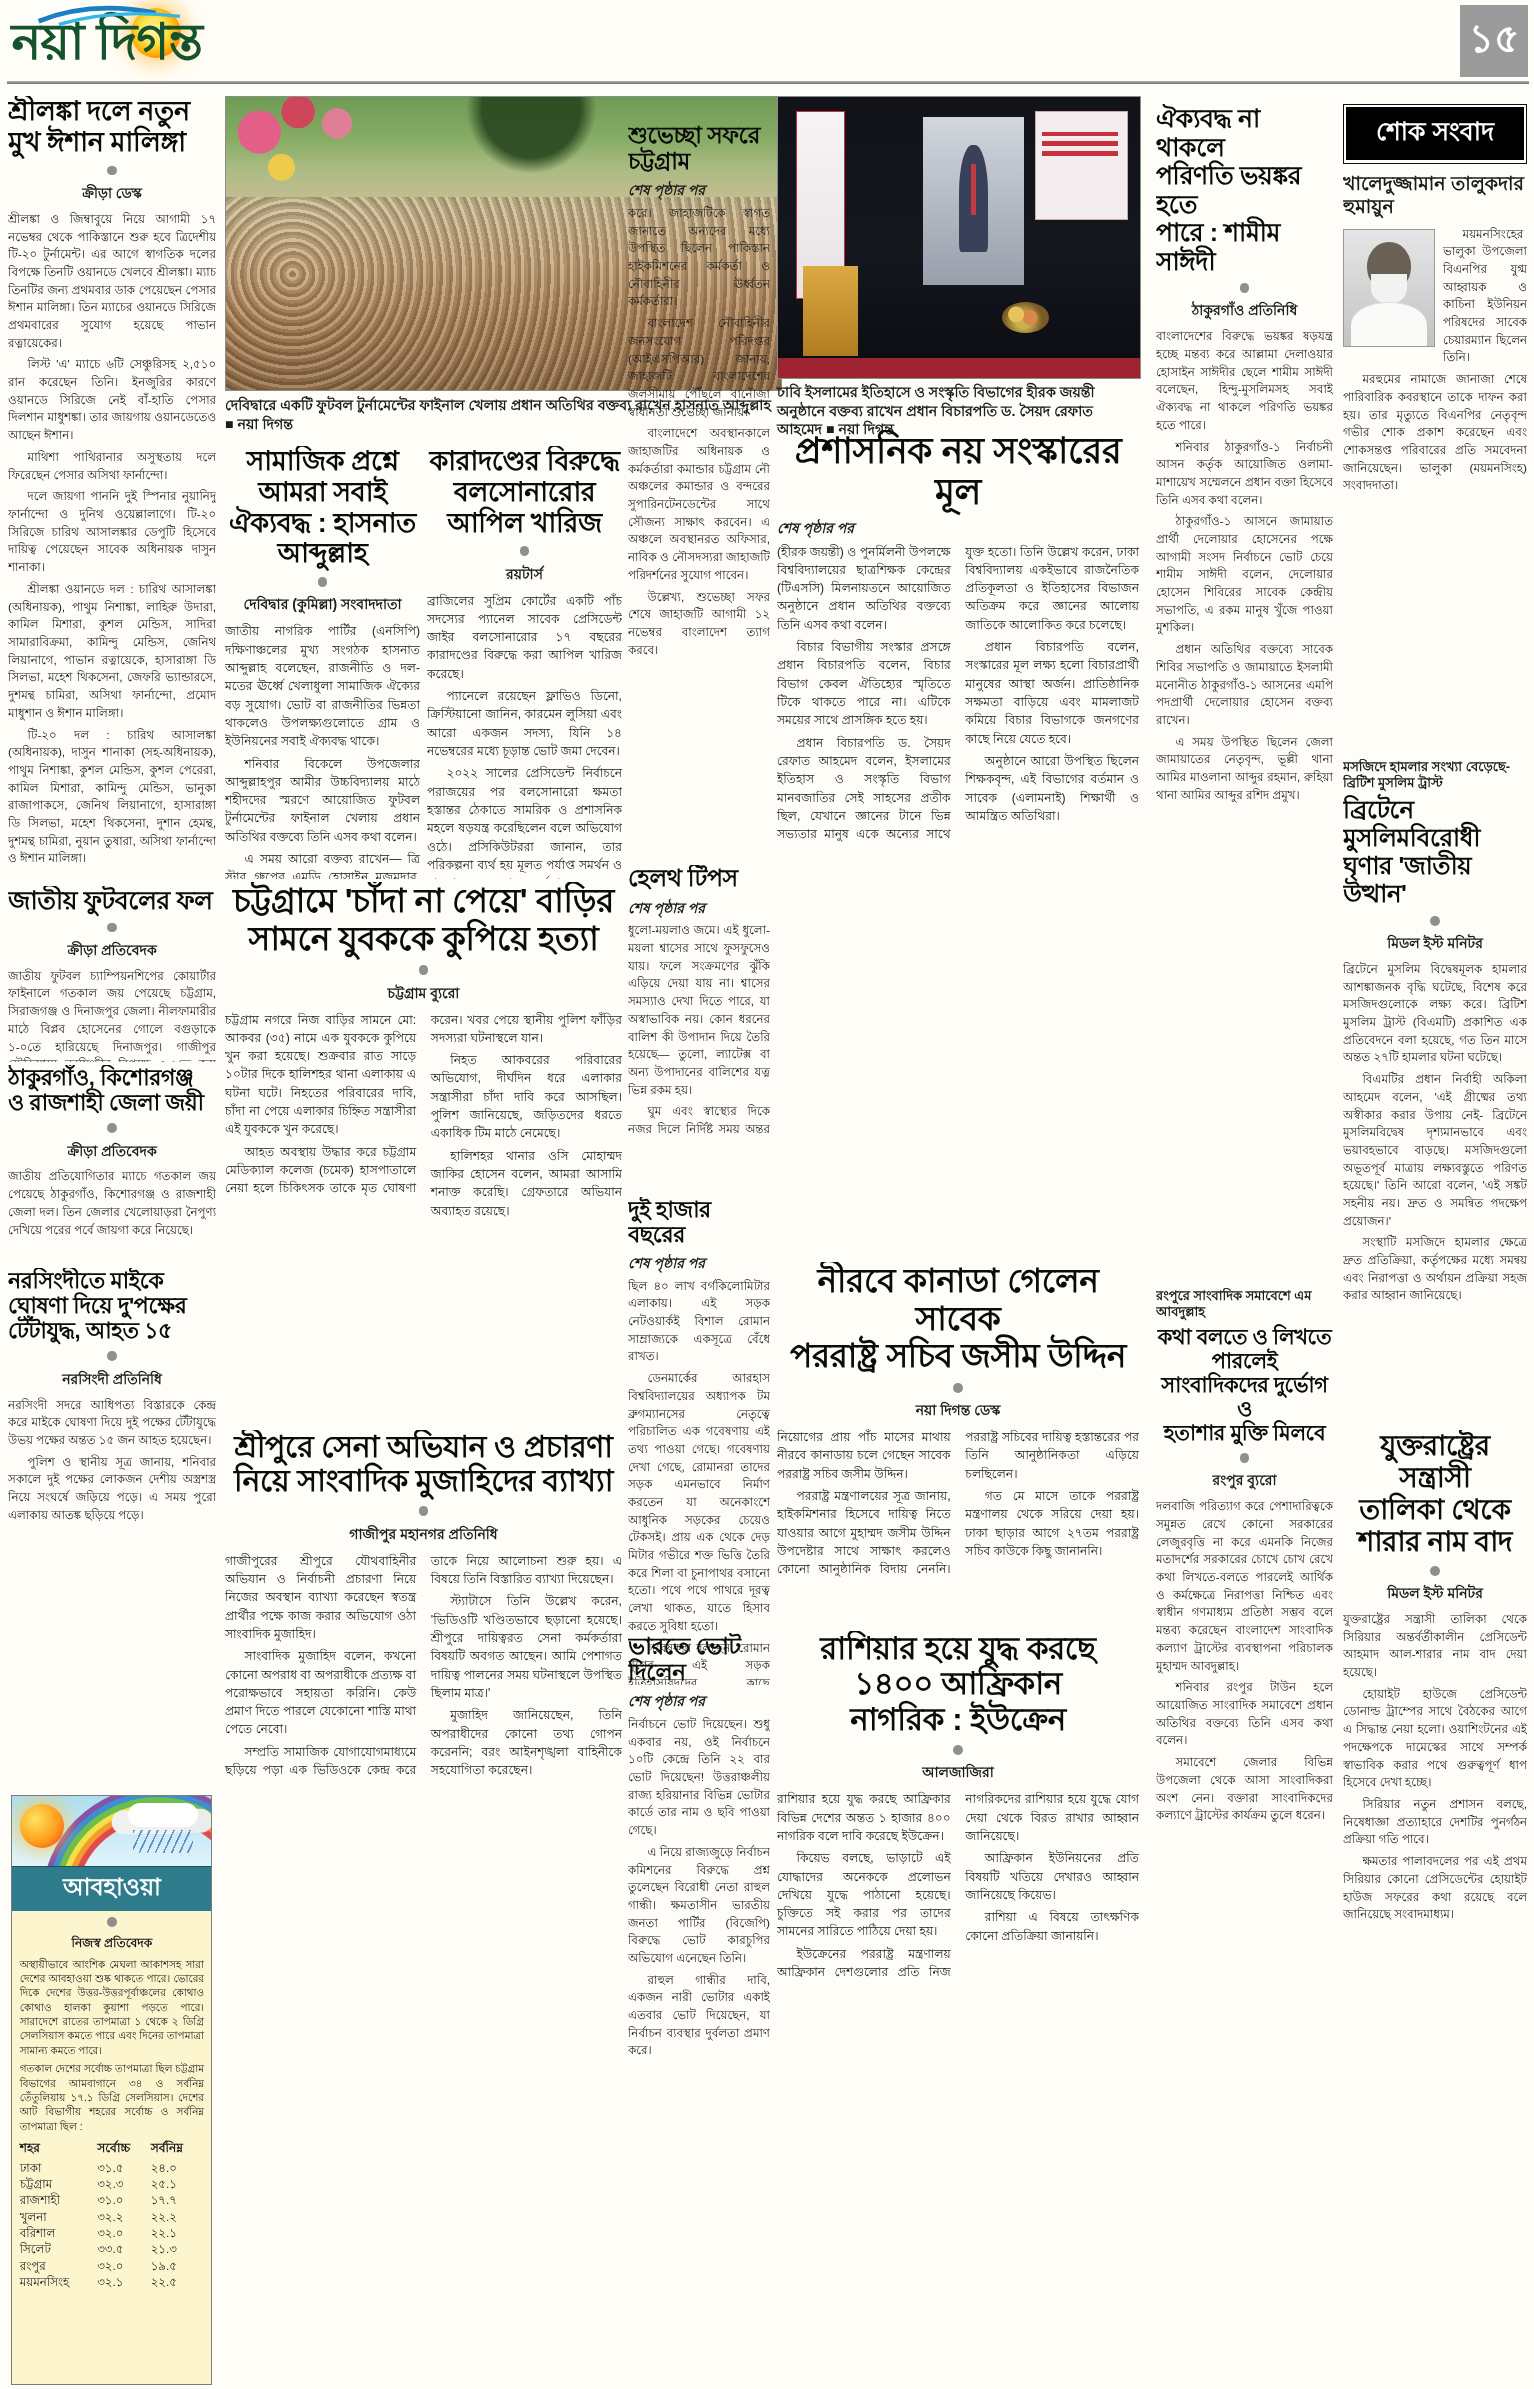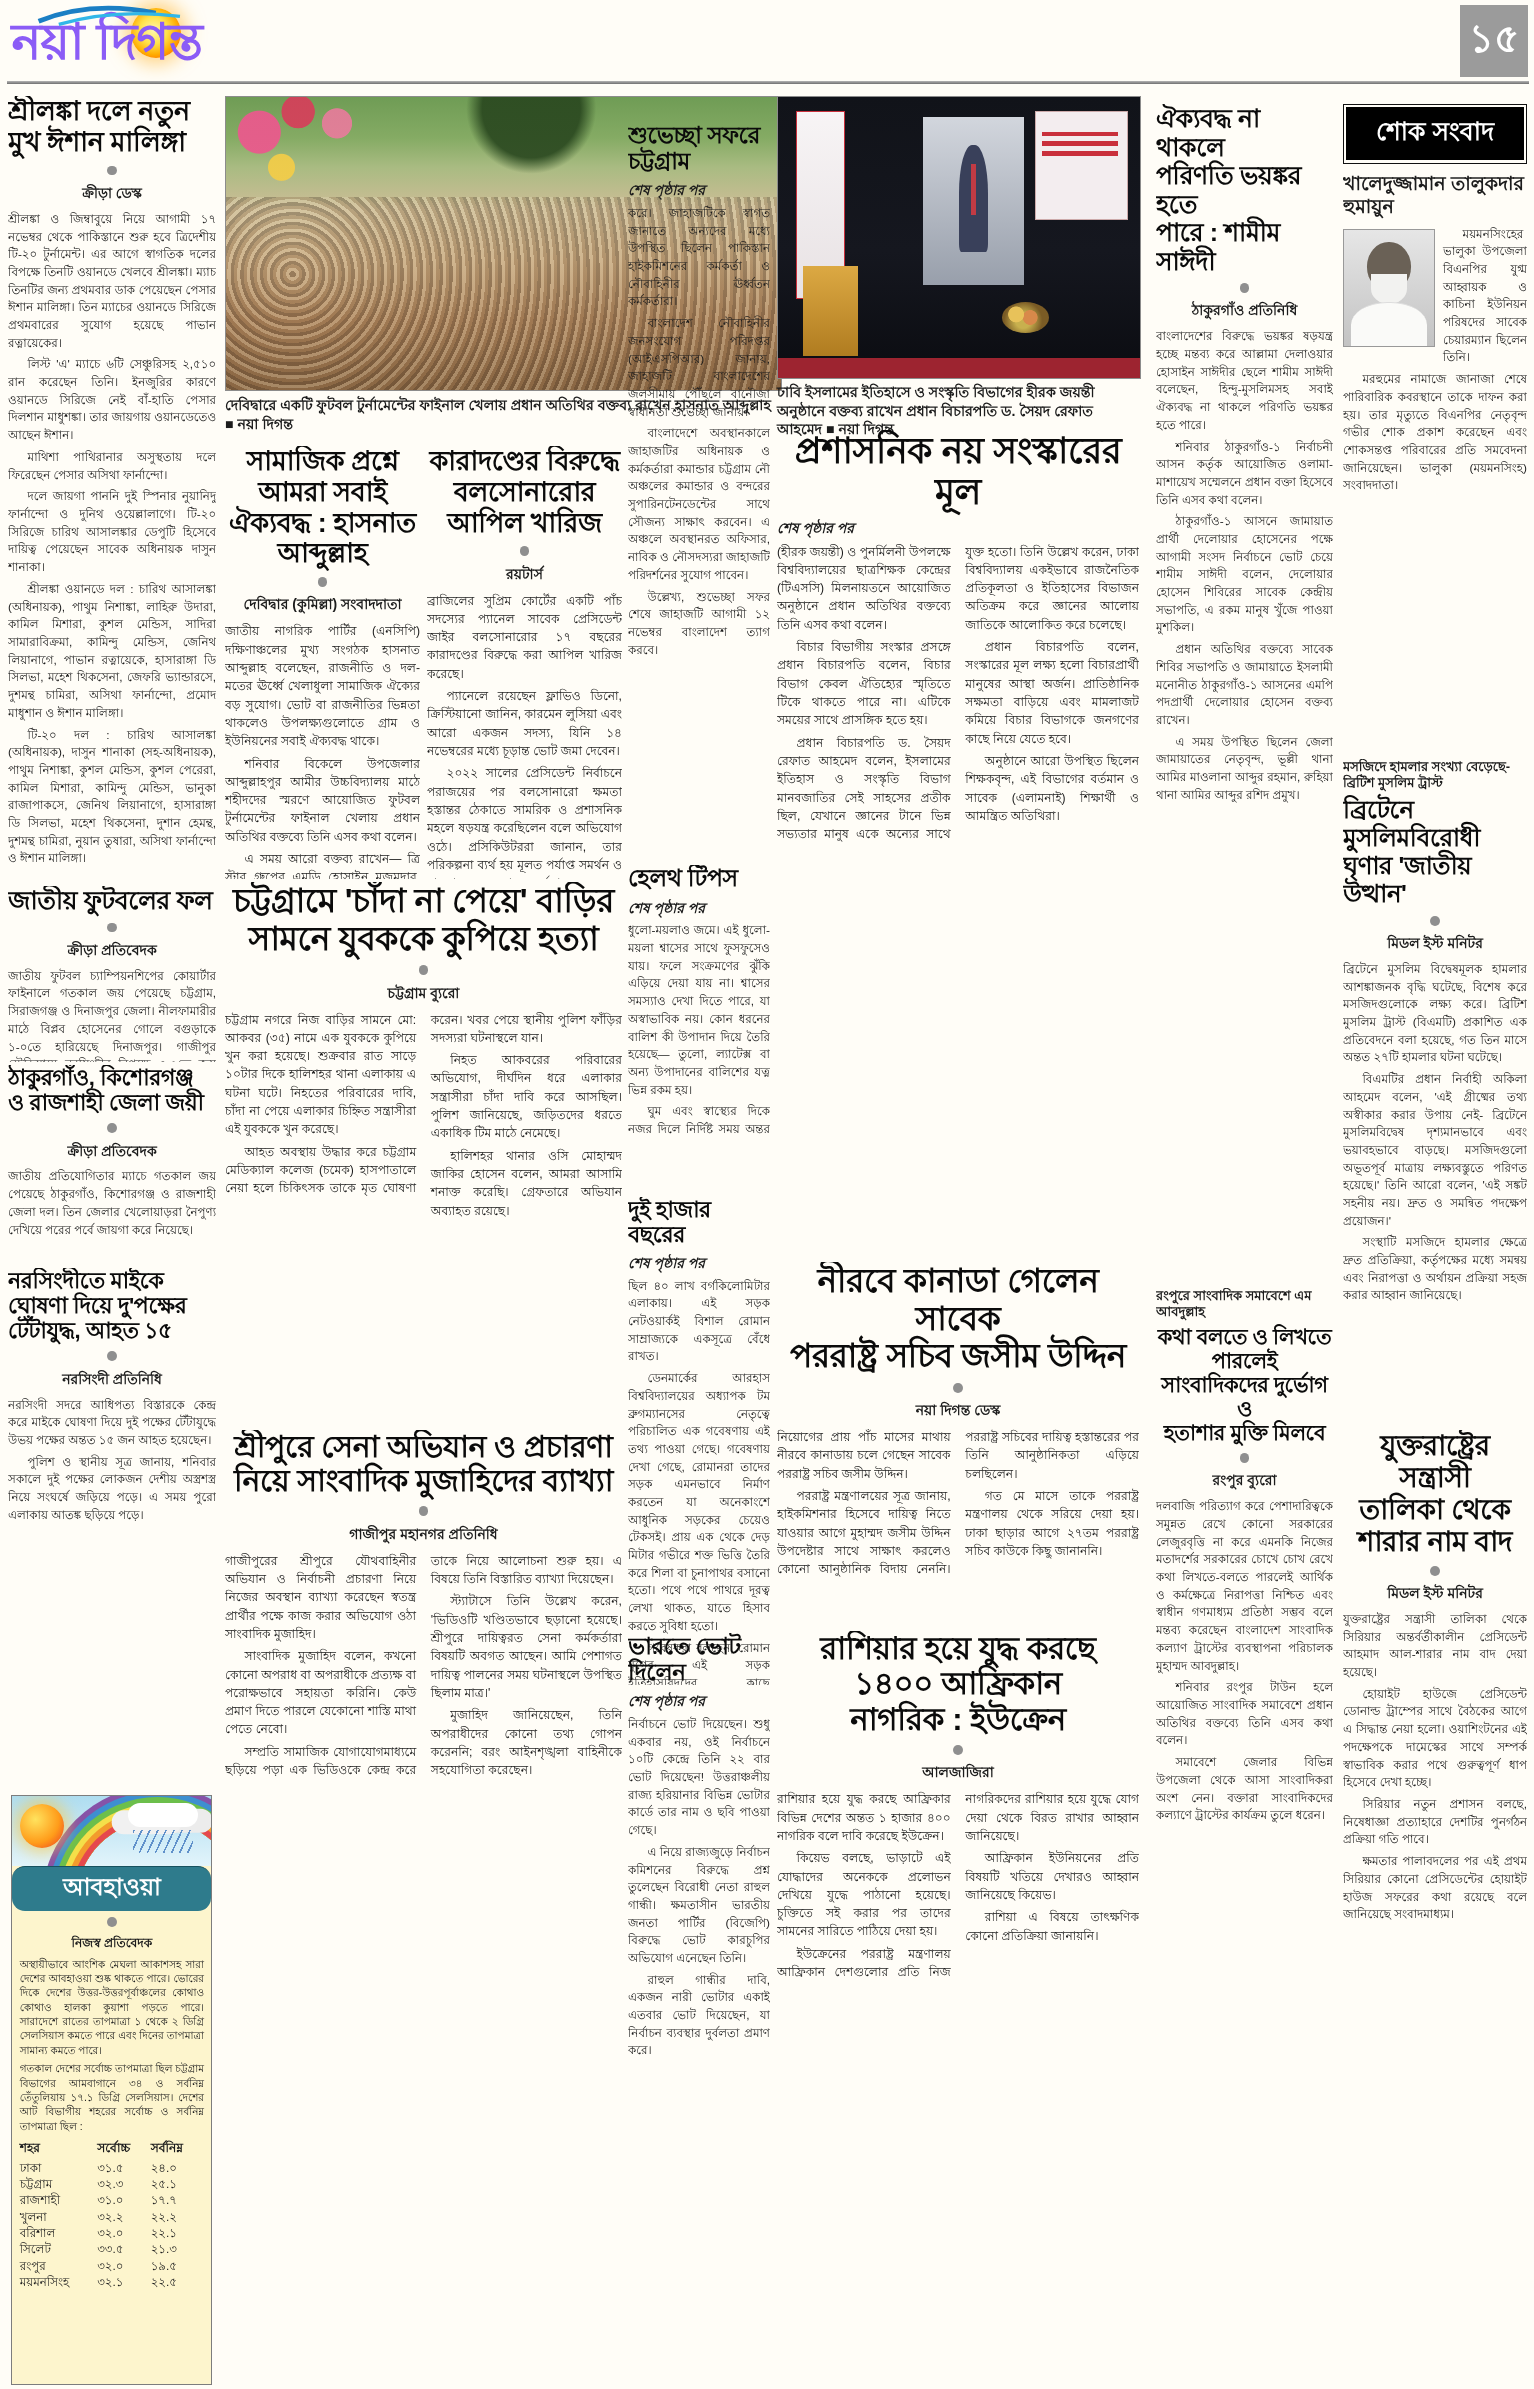--- a/index.html
+++ b/index.html
@@ -1,20 +1,20 @@
 <!DOCTYPE html>
 <html style="font-size:13px"><head>
 <meta charset="utf-8">
 <style>
   html,body{margin:0;padding:0;background:#d9d9d9;}
   .page{position:relative;width:1535px;height:2389px;background:#fffdf7;overflow:hidden;
         font-family:"Liberation Sans","DejaVu Sans",sans-serif;color:#1c1c1c;}
   
   .masthead{position:absolute;left:11.4px;top:6.5px;width:350px;height:72px;}
-  .masthead .logo-text{position:relative;z-index:2;font-size:50px;font-weight:800;letter-spacing:-0.8px;color:#8b5cf6;line-height:70px;}
+  .masthead .logo-text{position:relative;z-index:2;font-size:50px;font-weight:800;letter-spacing:-0.8px;color:#14532d;line-height:70px;}
   .logo-sun{position:absolute;left:120px;top:1.6px;width:50px;height:50px;border-radius:50%;z-index:1;
     background:radial-gradient(circle at 45% 45%,#fff7ae 0%,#ffe24a 35%,#ffab00 62%,#ff7300 80%,rgba(255,115,0,0) 92%);
     box-shadow:0 0 18px 6.5px rgba(255,180,40,.55);}
   .logo-swoosh{position:absolute;left:23px;top:-1.6px;z-index:3;}
   .dateline{position:absolute;left:879px;top:13px;width:488px;text-align:right;}
   .dateline .d1{font-size:17px;font-weight:bold;}
   .dateline .d2{font-family:"Liberation Serif",serif;font-size:19px;margin-top:3.3px;}
   .pagenum{position:absolute;left:1460px;top:4.9px;width:68px;height:72px;background:#9b9b9b;color:#fff;
     display:flex;align-items:center;justify-content:center;font-size:39px;font-weight:bold;font-family:"Liberation Serif",serif;}
   .rule{position:absolute;left:6.5px;top:81px;width:1522px;height:3.3px;background:linear-gradient(#b5b5b5,#6f6f6f);}
@@ -67,21 +67,21 @@
   .weather{position:absolute;border:1.6px solid #7d7d7d;background:#fdf5cd;}
   .w-gfx{position:relative;height:70px;overflow:hidden;background:linear-gradient(180deg,#aeddf0,#e2f4fb);}
   .w-sun{position:absolute;left:8.1px;top:8.1px;width:44px;height:44px;border-radius:50%;
      background:radial-gradient(circle at 35% 35%,#ffe35e,#ff9c1a 58%,#f2581f 86%);box-shadow:0 0 14.7px 4.9px rgba(255,200,60,.6);}
   .w-rainbow{position:absolute;right:-28px;top:24.4px;width:163px;height:163px;border-radius:50%;
      box-shadow:0 0 0 5.7px #e5484d,0 0 0 11.4px #f39c2c,0 0 0 17px #f4e04a,0 0 0 23px #6cbf4b,0 0 0 28.5px #3e8fd0,0 0 0 34px #8653a8;}
   .w-cloud{position:absolute;right:13px;top:6.5px;width:70px;height:24.4px;border-radius:16.3px;background:#fff;
      box-shadow:-16.3px 7.3px 0 0 #f1f1f1,14.7px 5.7px 0 0 #ececec;}
   .w-rain{position:absolute;right:18px;top:34px;width:60px;height:23px;
      background:repeating-linear-gradient(115deg,rgba(90,140,200,.95) 0 1.6px,transparent 1.6px 7.3px);}
-  .w-bar{background:#2e7b8c;color:#fff;text-align:center;font-weight:800;font-size:23.6px;padding:2.4px 0;border-top:1.6px solid #17525f;border-radius:13px;}
+  .w-bar{background:#2e7b8c;color:#fff;text-align:center;font-weight:800;font-size:23.6px;padding:2.4px 0;border-top:1.6px solid #17525f;}
   .w-pad{padding:4.9px 7.3px 3.3px;}
   .w-pad .byline{margin:1.6px 0 4.1px;font-size:12.2px;justify-content:center;}
   .w-pad p{margin:0 0 4.1px;font-size:10.4px;line-height:1.38;text-align:justify;}
   .w-table{width:100%;border-collapse:collapse;}
   .w-table th{text-align:left;font-size:12.2px;padding:0.8px 0;}
   .w-table td{font-size:11.8px;line-height:1.25;padding:0.8px 0;}
   .w-table td+td,.w-table th+th{text-align:left;width:29%;}
 </style>
 </head>
 <body>

